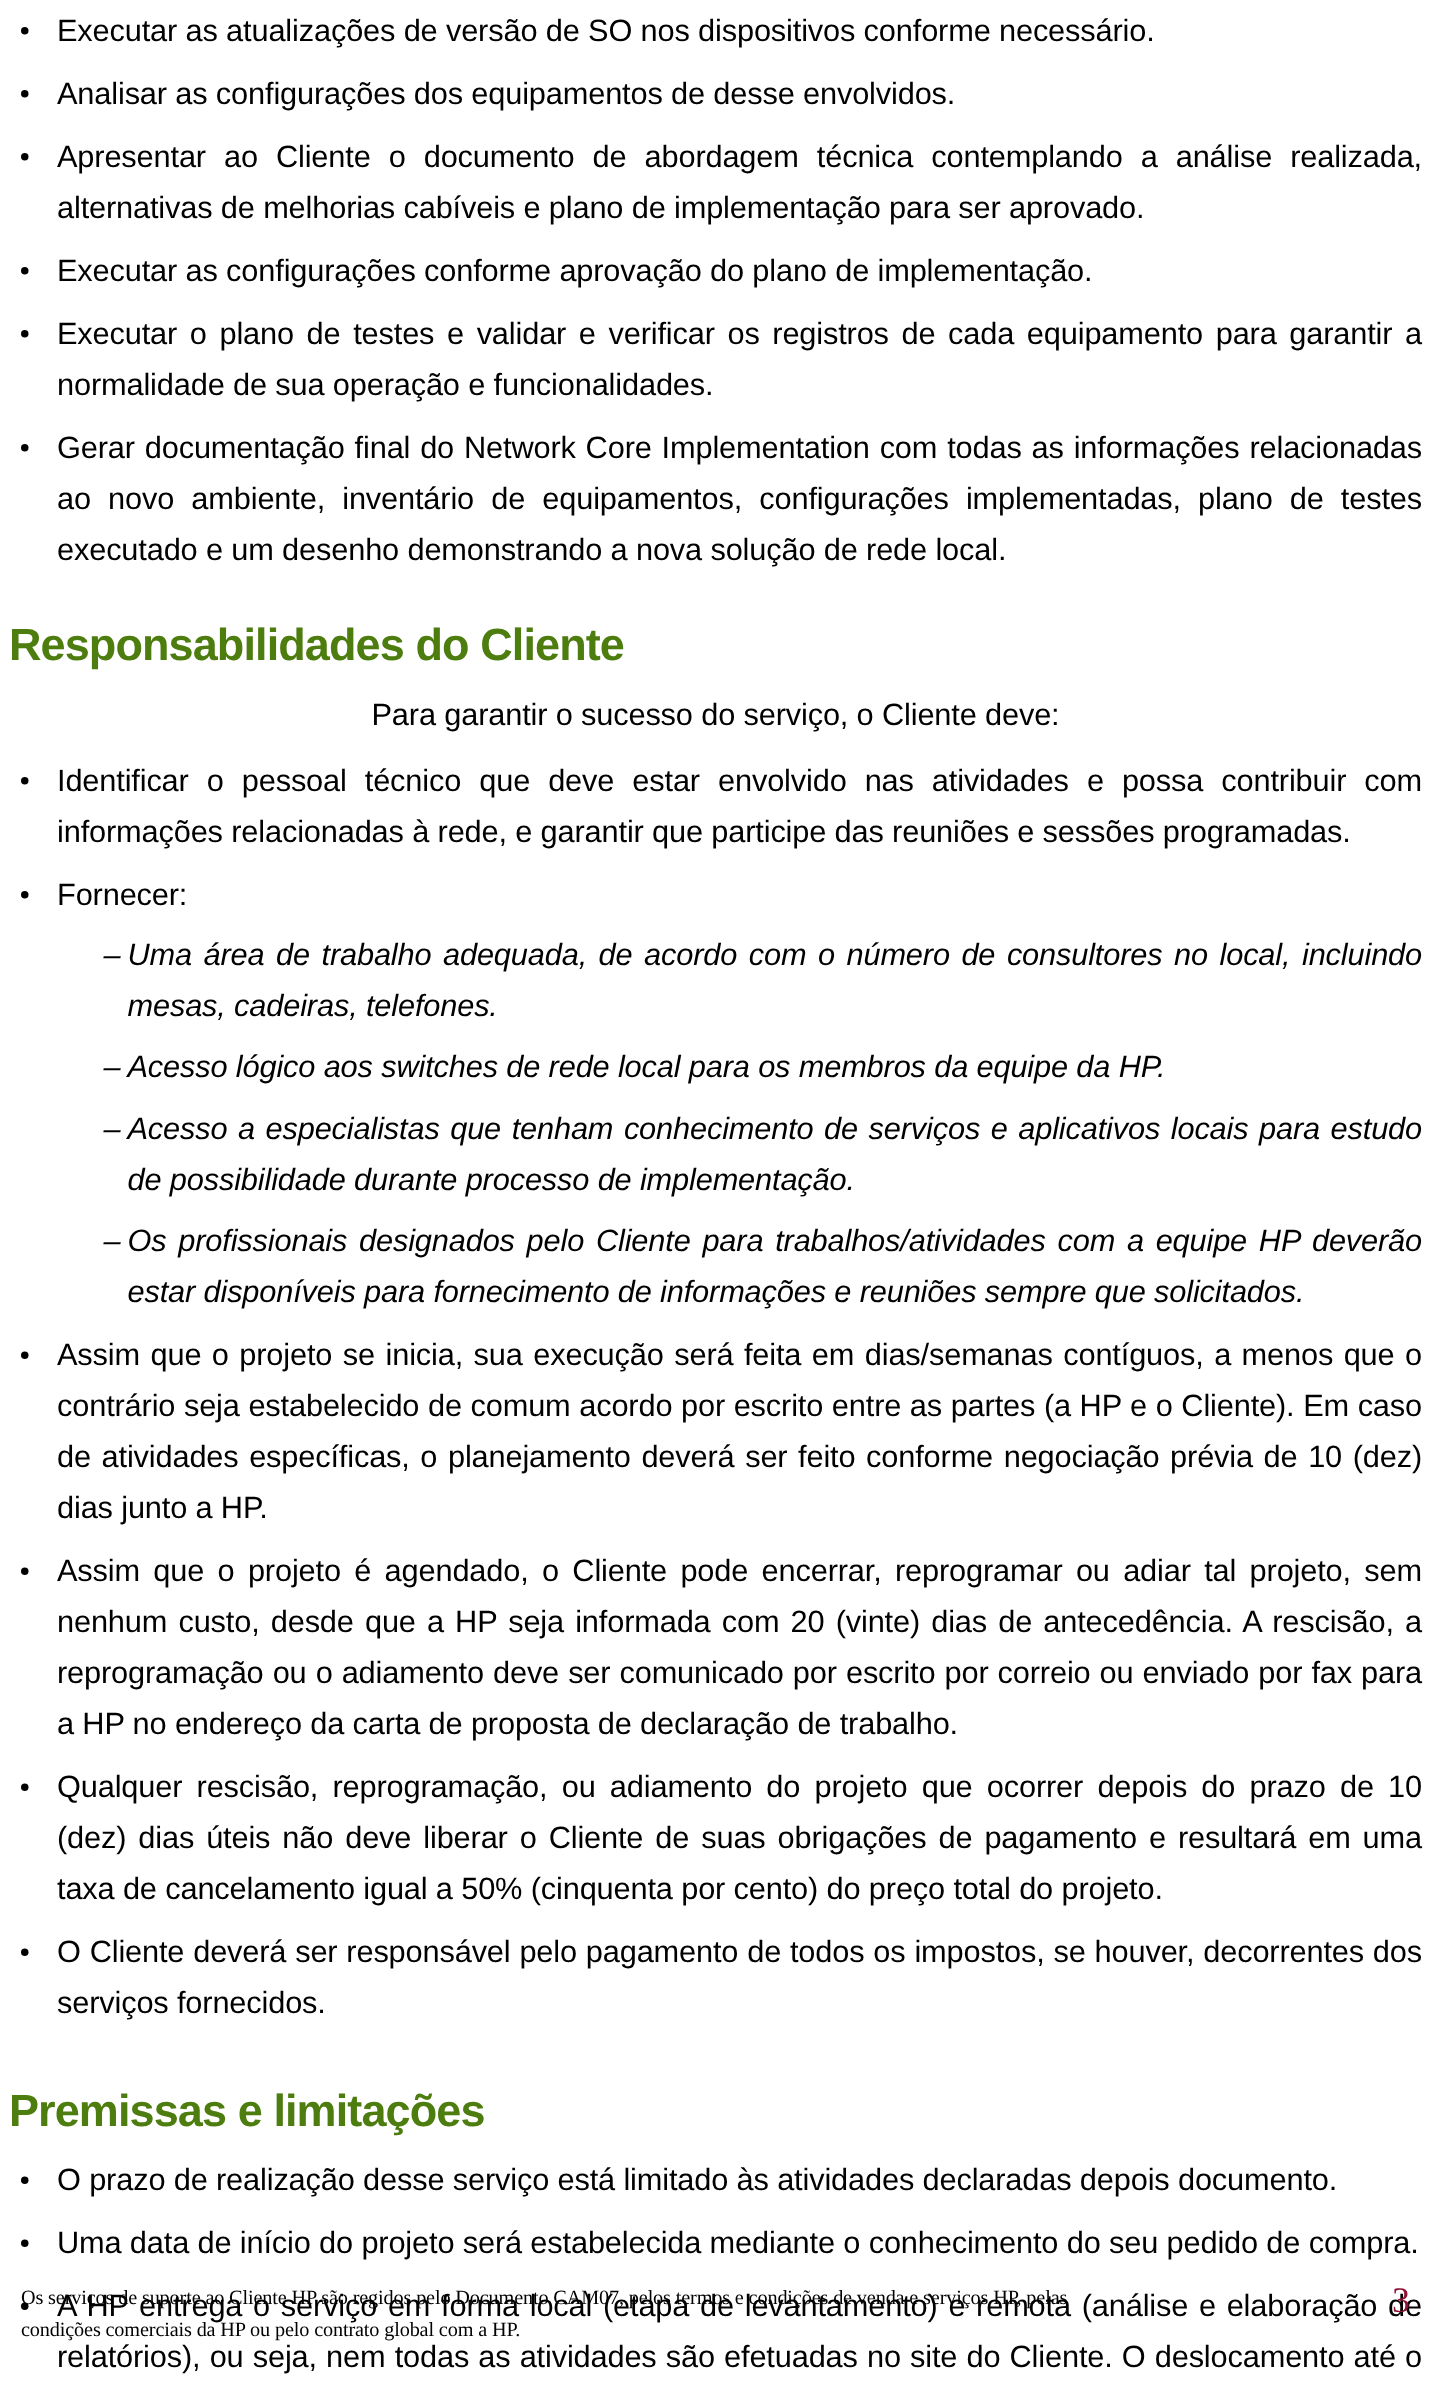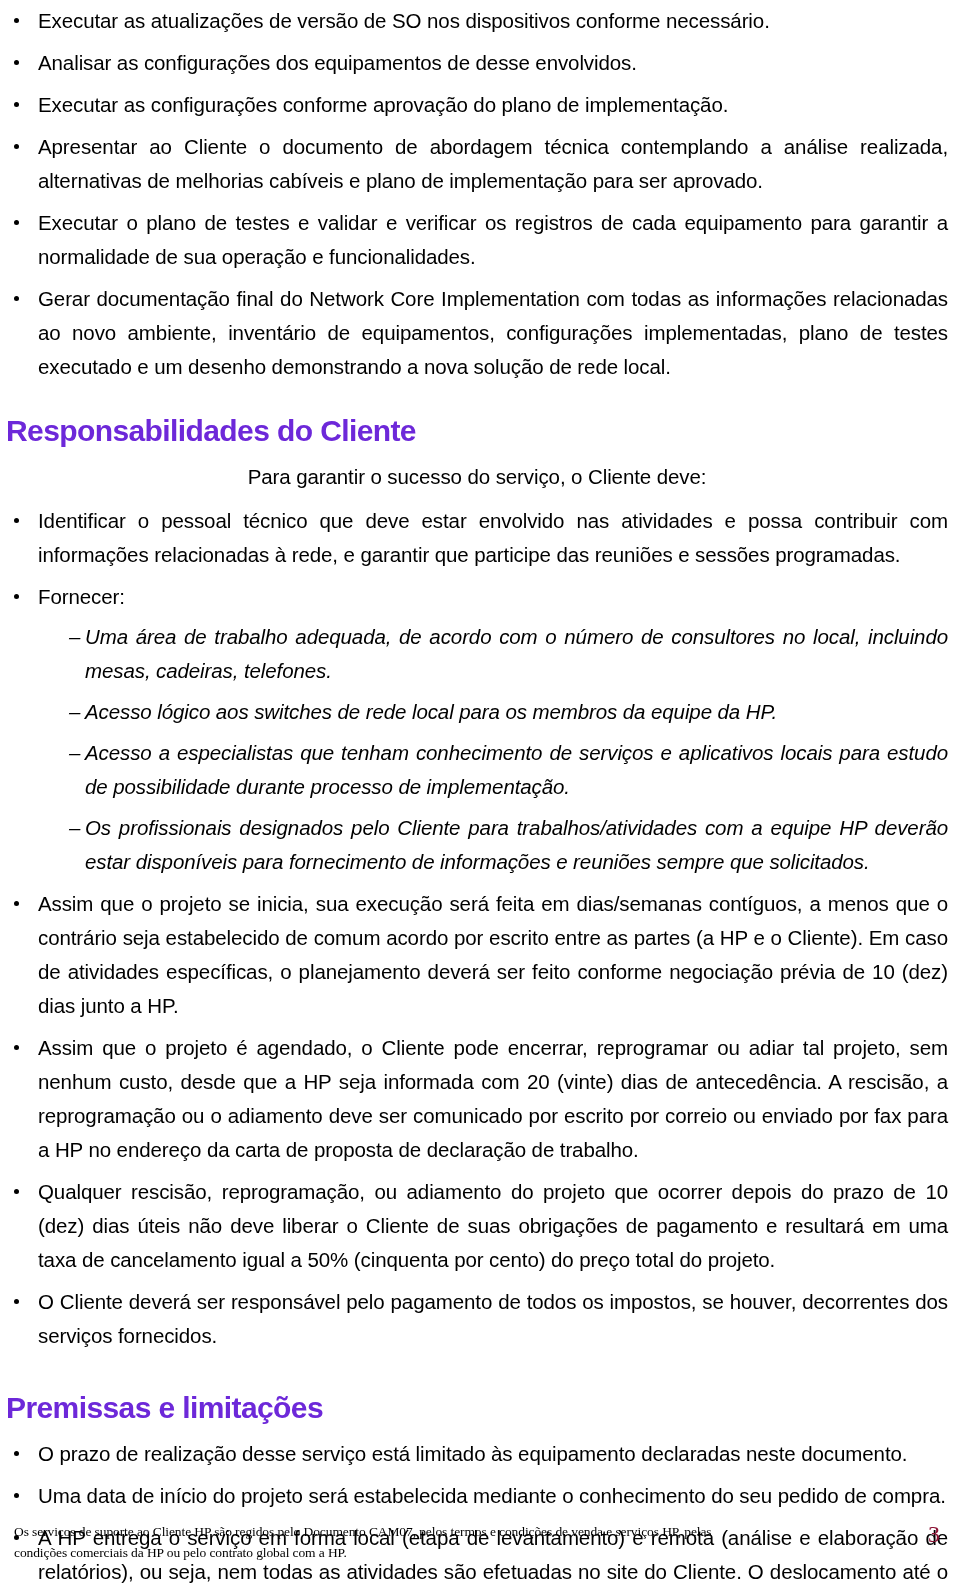--- a/index.html
+++ b/index.html
@@ -89,21 +89,21 @@
   .left { text-align: center; }
 
   
   h2.heading {
     font-size: 30px;
     font-weight: bold;
     margin: 0;
     padding: 0;
     line-height: 38px;
     letter-spacing: -0.6px;
-    color: #6d28d9;
+    color: #4d7c0f;
   }
 
   .gap-sm  { height: 10px; }
   .gap-md  { height: 20px; }
   .gap-lg  { height: 28px; }
 
   
   .footer {
     position: absolute;
     left: 14px;
@@ -134,22 +134,22 @@
   }
 </style>
 </head>
 <body>
 
 <div class="page">
 
   <ul class="bullets">
     <li>Executar as atualizações de versão de SO nos dispositivos conforme necessário.</li>
     <li>Analisar as configurações dos equipamentos de desse envolvidos.</li>
+    <li>Apresentar ao Cliente o documento de abordagem técnica contemplando a análise realizada, alternativas de melhorias cabíveis e plano de implementação para ser aprovado.</li>
     <li>Executar as configurações conforme aprovação do plano de implementação.</li>
-    <li>Apresentar ao Cliente o documento de abordagem técnica contemplando a análise realizada, alternativas de melhorias cabíveis e plano de implementação para ser aprovado.</li>
     <li>Executar o plano de testes e validar e verificar os registros de cada equipamento para garantir a normalidade de sua operação e funcionalidades.</li>
     <li>Gerar documentação final do Network Core Implementation com todas as informações relacionadas ao novo ambiente, inventário de equipamentos, configurações implementadas, plano de testes executado e um desenho demonstrando a nova solução de rede local.</li>
   </ul>
 
   <div class="gap-md"></div>
 
   <h2 class="heading">Responsabilidades do Cliente</h2>
 
   <div class="gap-sm"></div>
 
@@ -174,21 +174,21 @@
     <li>O Cliente deverá ser responsável pelo pagamento de todos os impostos, se houver, decorrentes dos serviços fornecidos.</li>
   </ul>
 
   <div class="gap-lg"></div>
 
   <h2 class="heading">Premissas e limitações</h2>
 
   <div class="gap-sm"></div>
 
   <ul class="bullets">
-    <li class="left">O prazo de realização desse serviço está limitado às equipamento declaradas neste documento.</li>
+    <li class="left">O prazo de realização desse serviço está limitado às atividades declaradas depois documento.</li>
     <li>Uma data de início do projeto será estabelecida mediante o conhecimento do seu pedido de compra.</li>
     <li>A HP entrega o serviço em forma local (etapa de levantamento) e remota (análise e elaboração de relatórios), ou seja, nem todas as atividades são efetuadas no site do Cliente. O deslocamento até o site do Cliente para análise e/ou revisão é sempre feito de forma pré-agendada.</li>
 
   </ul>
 
   <div class="footer">
     <div class="footer-text">Os serviços de suporte ao Cliente HP são regidos pelo Documento CAM07, pelos termos e condições de venda e serviços HP, pelas condições comerciais da HP ou pelo contrato global com a HP.</div>
     <div class="footer-pageno">3</div>
   </div>
 

